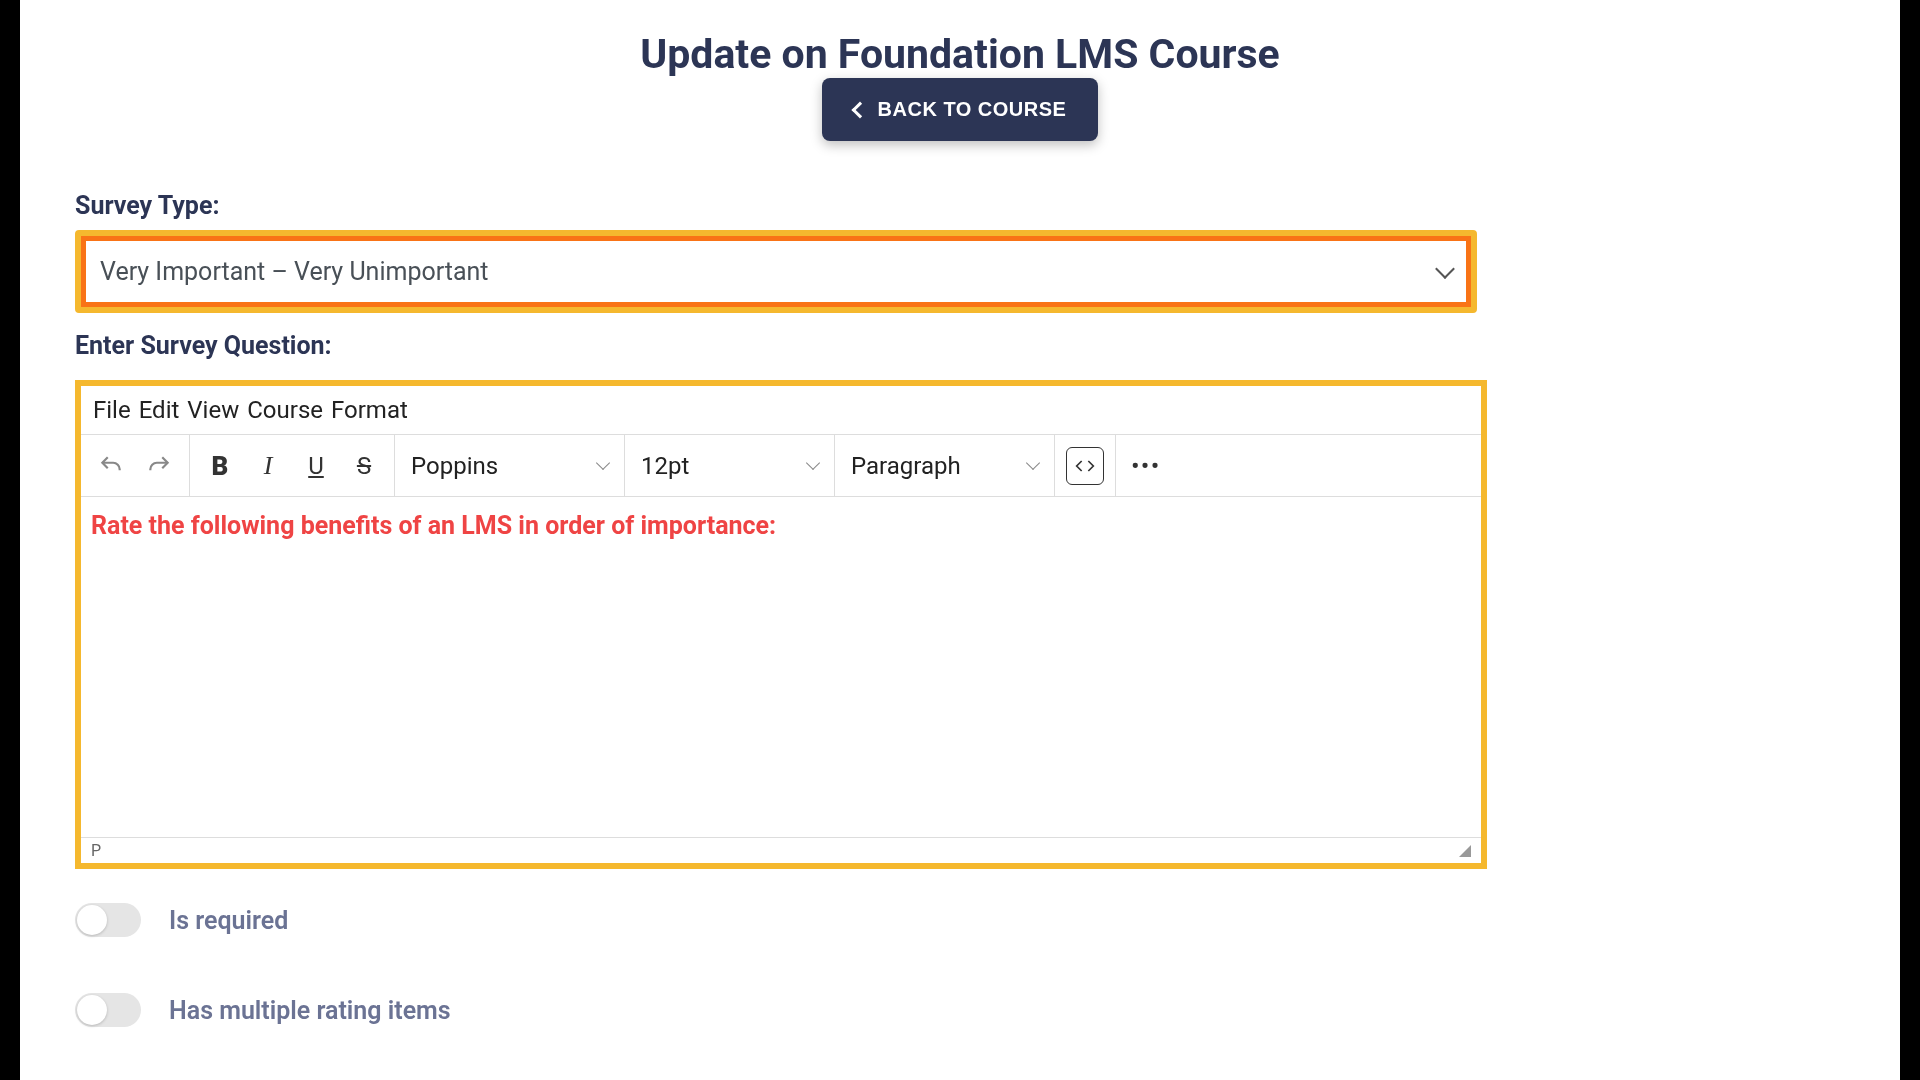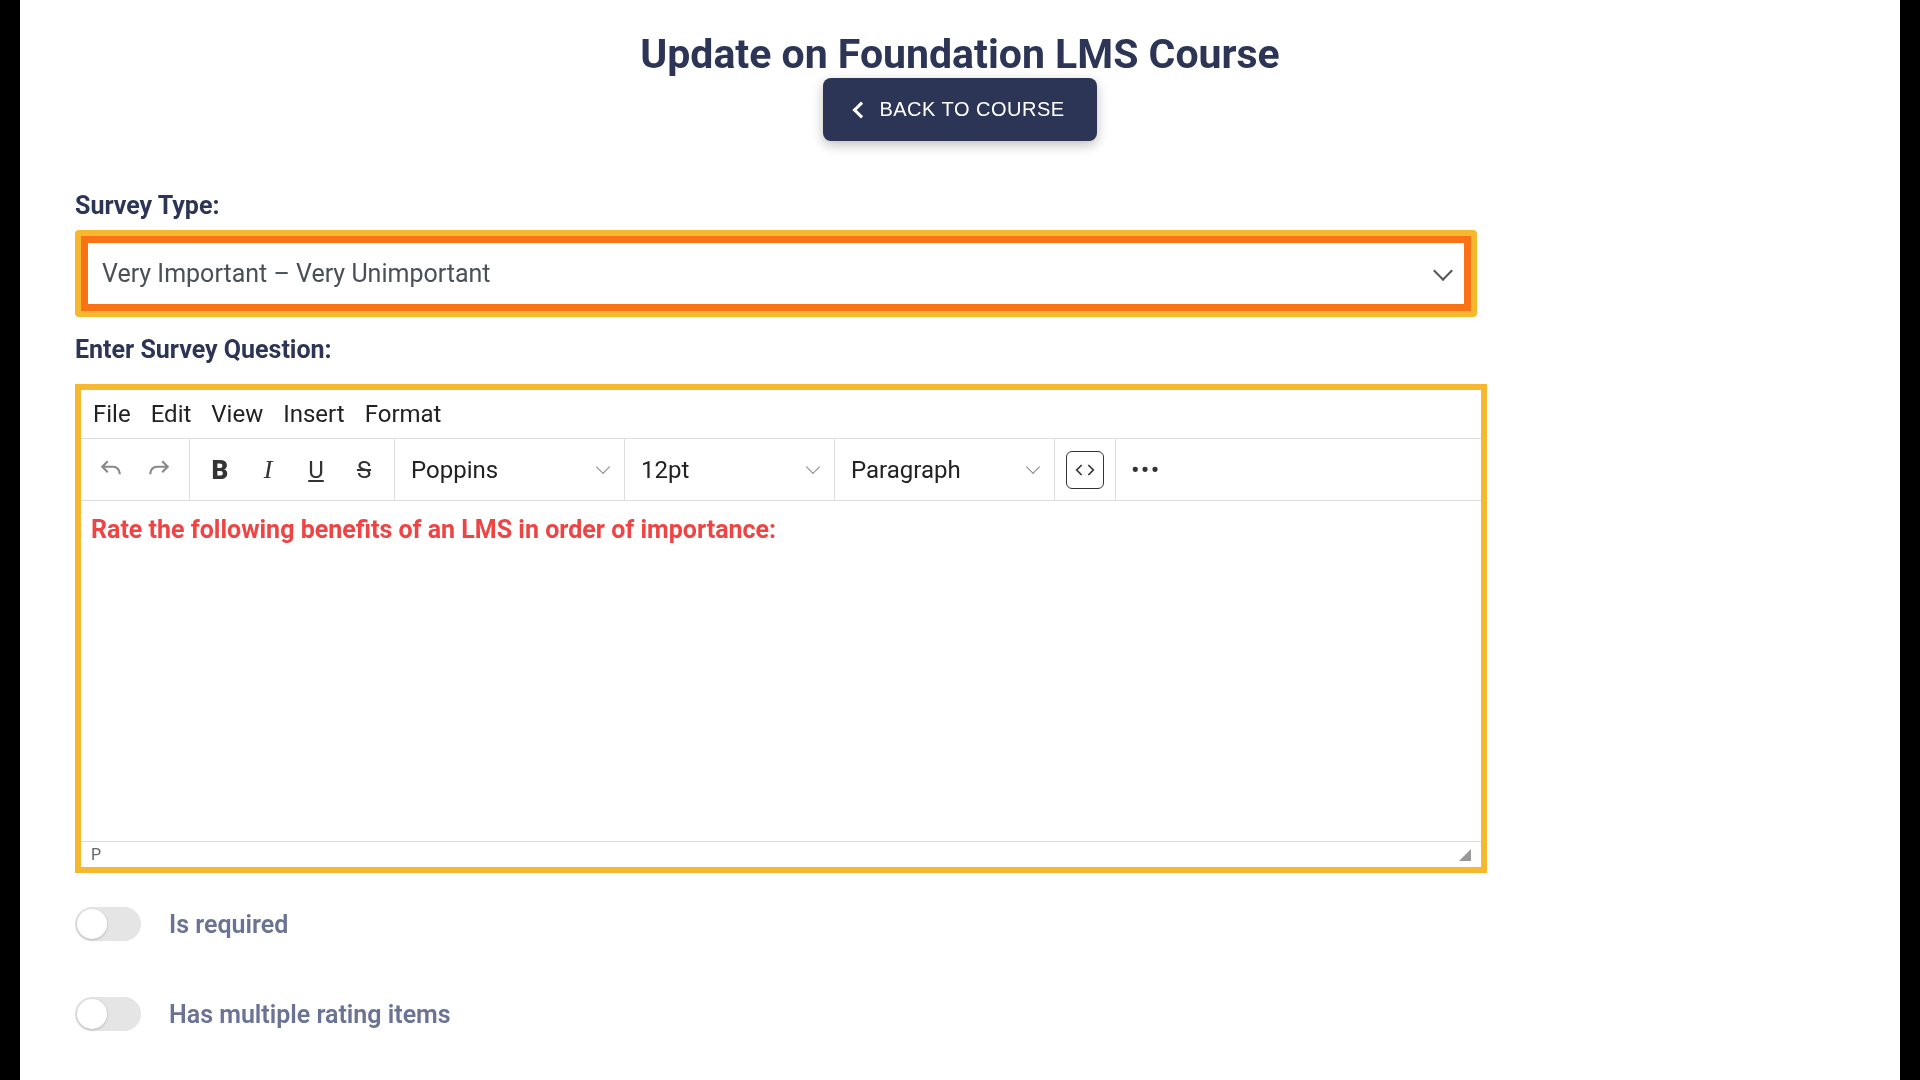--- a/index.html
+++ b/index.html
@@ -36,21 +36,21 @@
       font-weight: 700;
       color: #2c3555;
     }
     .back-button {
       background: #2c3555;
       color: #fff;
       border: none;
       border-radius: 8px;
       padding: 20px 32px;
       font-size: 20px;
-      font-weight: 400;
+      font-weight: 700;
       letter-spacing: 0.5px;
       cursor: pointer;
       display: flex;
       align-items: center;
       gap: 12px;
       box-shadow: 0 4px 12px rgba(0,0,0,0.25);
     }
     .chevron-left {
       width: 12px;
       height: 12px;
@@ -73,21 +73,21 @@
       border-radius: 4px;
       margin-bottom: 18px;
       width: 1402px;
       max-width: 100%;
     }
     .select-input {
       width: 100%;
       padding: 16px 14px;
       font-size: 25px;
       color: #495057;
-      border: 7px solid #f97316;
+      border: 5px solid #f97316;
       background: #fff;
       cursor: pointer;
       display: flex;
       justify-content: space-between;
       align-items: center;
     }
     .chevron-down {
       width: 14px;
       height: 14px;
       border-right: 2px solid #555;
@@ -97,21 +97,21 @@
     }
     .editor-wrapper {
       border: 6px solid #f5b82e;
       width: 1412px;
       max-width: 100%;
       margin-top: 20px;
     }
     .editor-menubar {
       display: flex;
       padding: 10px 12px;
-      gap: 20px;
+      gap: 8px;
       border-bottom: 1px solid #ddd;
       background: #fff;
     }
     .menu-item {
       font-size: 24px;
       color: #222;
       cursor: pointer;
     }
     .editor-toolbar {
       display: flex;
@@ -239,21 +239,21 @@
       </div>
     </div>
 
     <label class="field-label">Enter Survey Question:</label>
 
     <div class="editor-wrapper">
       <div class="editor-menubar">
         <span class="menu-item">File</span>
         <span class="menu-item">Edit</span>
         <span class="menu-item">View</span>
-        <span class="menu-item">Insert</span>
+        <span class="menu-item">Course</span>
         <span class="menu-item">Format</span>
       </div>
 
       <div class="editor-toolbar">
         <div class="tb-group">
           <div class="tb-btn">
             <svg width="26" height="26" viewBox="0 0 24 24" fill="none" stroke="#888" stroke-width="2">
               <path d="M9 14L4 9l5-5"></path>
               <path d="M4 9h10a6 6 0 0 1 6 6v1"></path>
             </svg>

